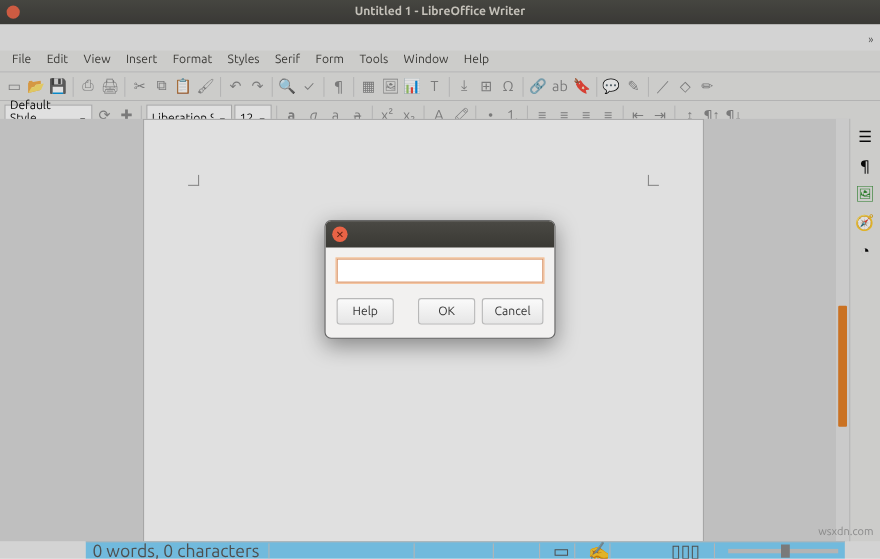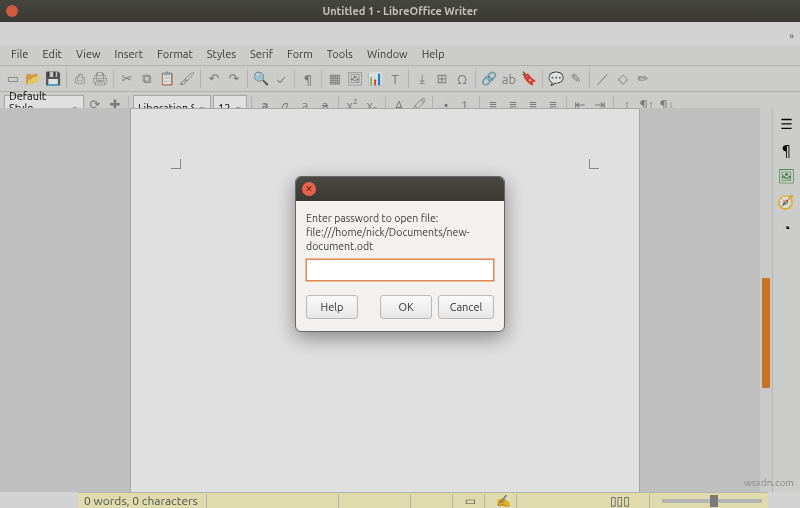--- a/index.html
+++ b/index.html
@@ -28,21 +28,21 @@
 .page { width:510px; height:700px; background:#fff; margin-top:0; border:1px solid #bbb; position:relative; }
 .page .margin-tl, .page .margin-tr { position:absolute; top:50px; width:10px; height:10px; border-color:#999; }
 .page .margin-tl { left:40px; border-left:1px solid #999; border-top:1px solid #999; transform:rotate(180deg); }
 .page .margin-tr { right:40px; border-right:1px solid #999; border-top:1px solid #999; transform:rotate(180deg); }
 
 .sidebar { position:absolute; top:108px; right:0; width:28px; bottom:16px; background:#e8e8e6; border-left:1px solid #ccc; display:flex; flex-direction:column; align-items:center; gap:6px; padding-top:6px; }
 .sidebar .sbtn { width:20px; height:20px; display:flex; align-items:center; justify-content:center; font-size:14px; }
 .scroll-track { position:absolute; right:28px; top:108px; bottom:16px; width:12px; background:#e6e6e6; }
 .scroll-thumb { position:absolute; left:2px; top:170px; width:8px; height:110px; background:#e67e22; border-radius:1px; }
 
-.statusbar { position:absolute; bottom:0; left:78px; right:32px; height:16px; background:#fef9c3; border-top:1px solid #ccc; display:flex; align-items:center; font-size:12px; color:#555; padding:0 6px; gap:12px; }
+.statusbar { position:absolute; bottom:0; left:78px; right:32px; height:16px; background:#7dd3fc; border-top:1px solid #ccc; display:flex; align-items:center; font-size:16px; color:#555; padding:0 6px; gap:12px; }
 .statusbar .cell { border-right:1px solid #ccc; padding-right:8px; height:14px; display:flex; align-items:center; }
 .statusbar .spacer { flex:1; }
 
 .watermark { position:absolute; right:6px; bottom:20px; font-size:10px; color:#999; }
 
 
 .modal-overlay { position:absolute; inset:0; background:rgba(50,50,50,0.15); display:flex; align-items:center; justify-content:center; }
 .dialog { width:210px; background:#f2f1f0; border:1px solid #666; border-radius:6px; box-shadow:0 6px 20px rgba(0,0,0,0.4); overflow:hidden; }
 .dialog-titlebar { height:24px; background:linear-gradient(#4a4944,#3a3934); display:flex; align-items:center; position:relative; }
 .dialog-titlebar .close { width:14px; height:14px; border-radius:50%; background:#e96346; margin-left:6px; display:flex; align-items:center; justify-content:center; color:#5a1f10; font-size:9px; }
@@ -215,24 +215,20 @@
 </div>
 
 <div class="watermark">wsxdn.com</div>
 
 <div class="modal-overlay">
   <div class="dialog">
     <div class="dialog-titlebar">
       <div class="close">✕</div>
     </div>
     <div class="dialog-body">
-      <div class="prompt">
-        <div>Enter password to open file:</div>
-        <div>file:///home/nick/Documents/new-document.odt</div>
-      </div>
       <input type="password" style="">
       <div class="dialog-buttons">
         <button class="dlg-btn help">Help</button>
         <div class="gap"></div>
         <button class="dlg-btn ok">OK</button>
         <button class="dlg-btn cancel">Cancel</button>
       </div>
     </div>
   </div>
 </div>

